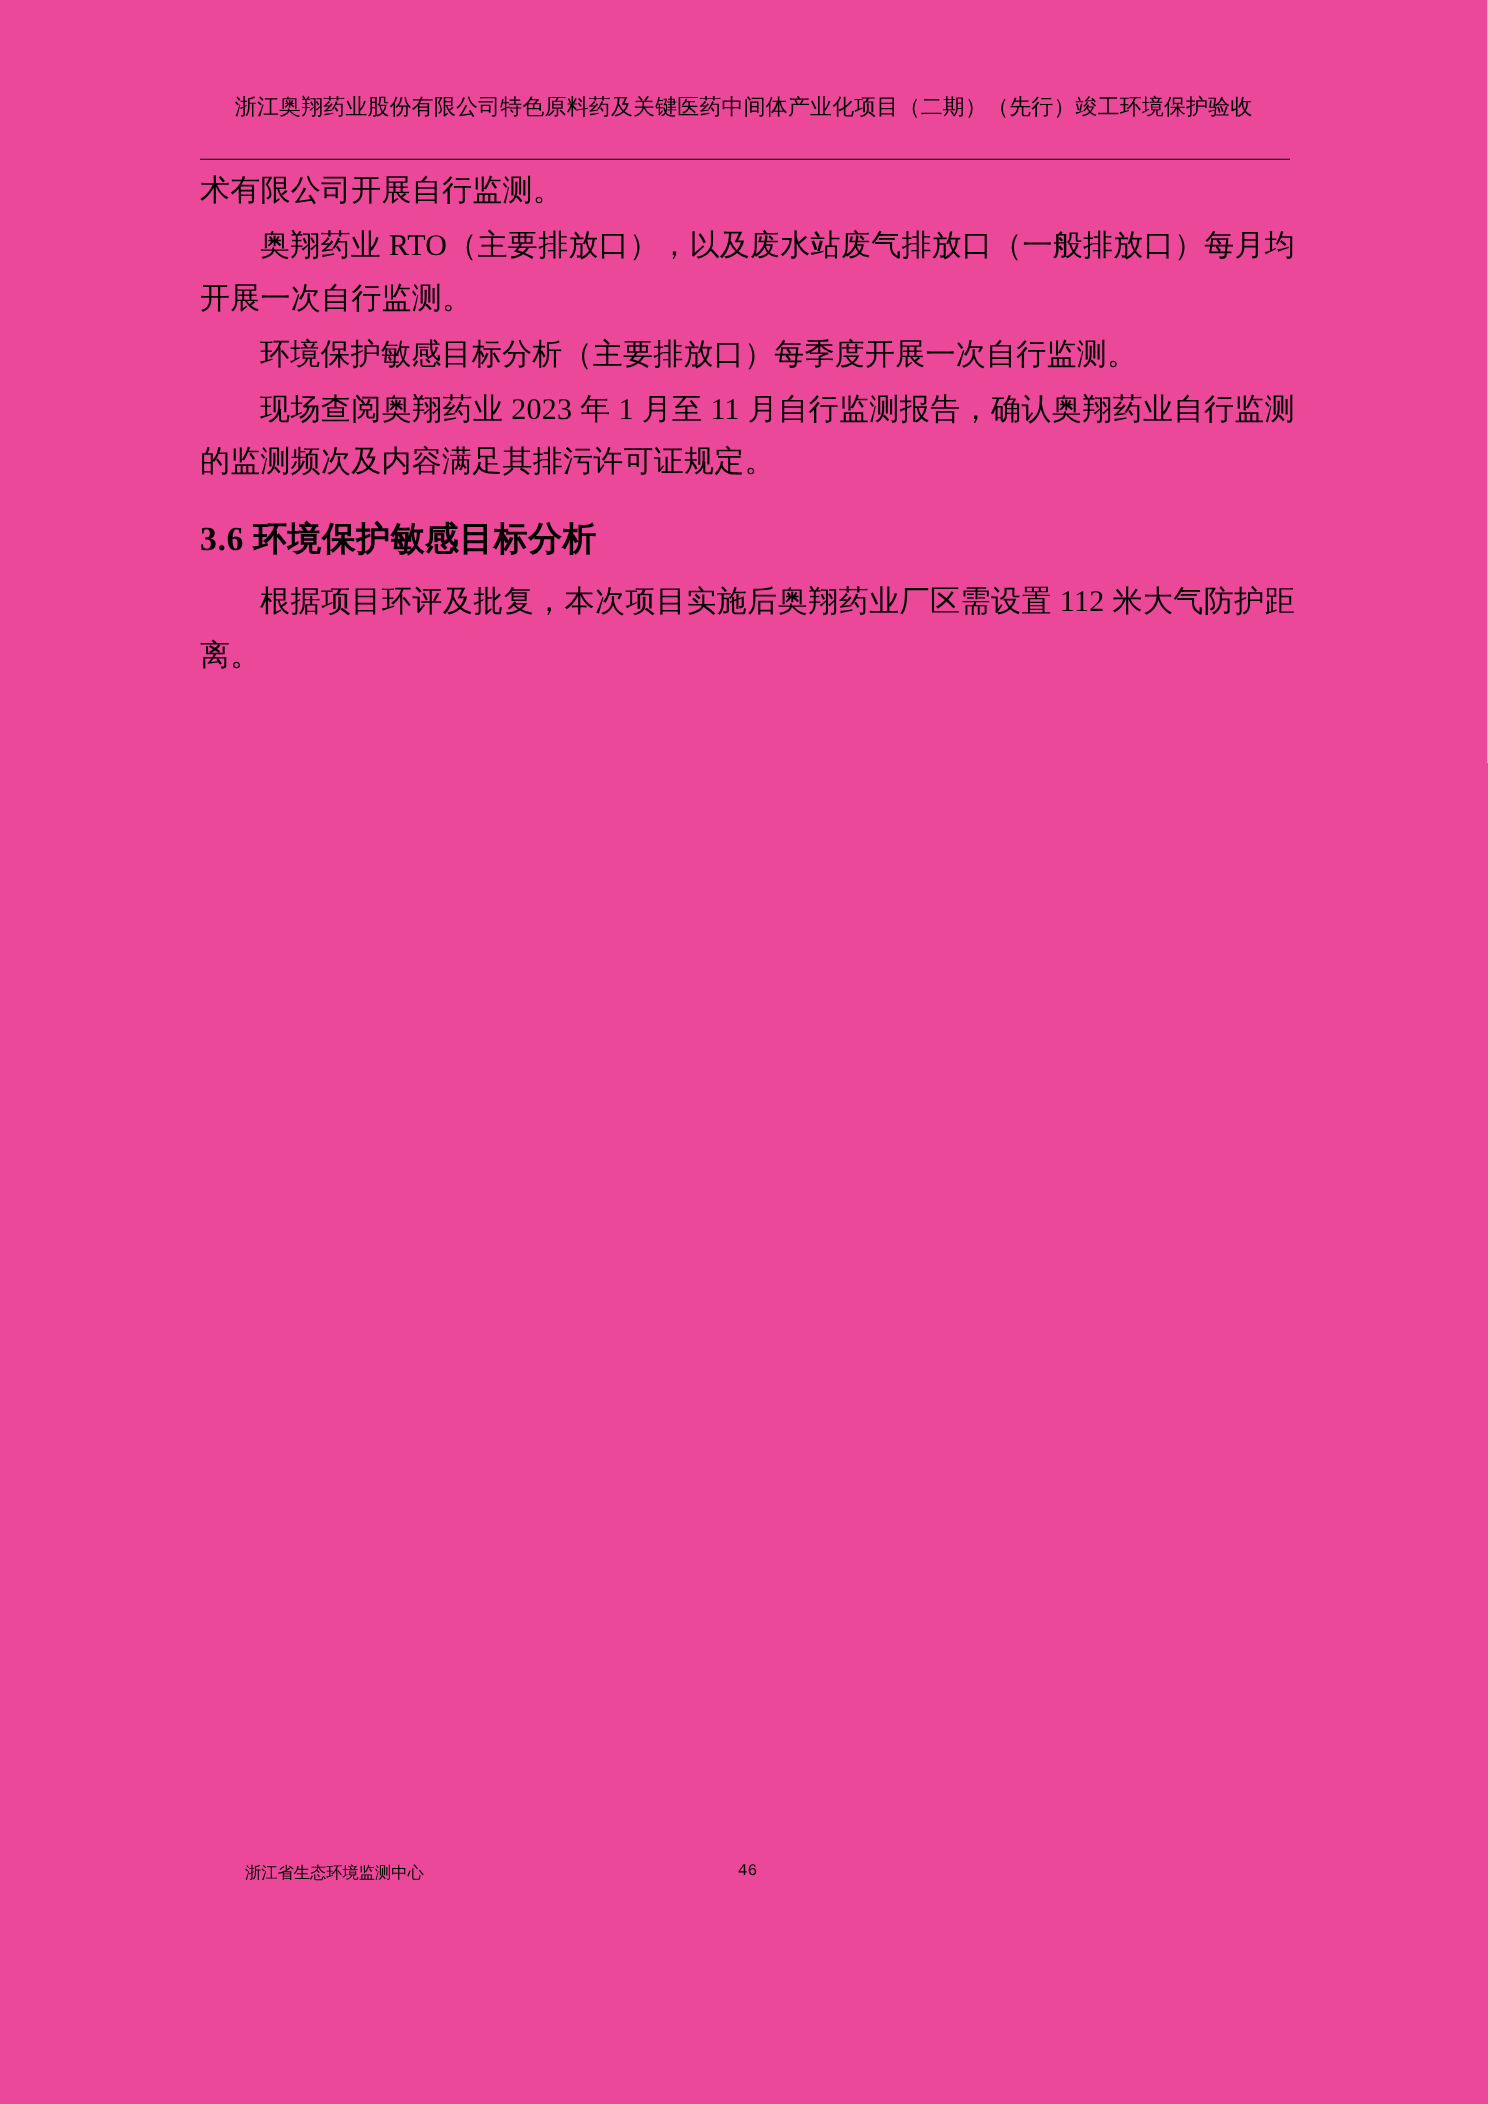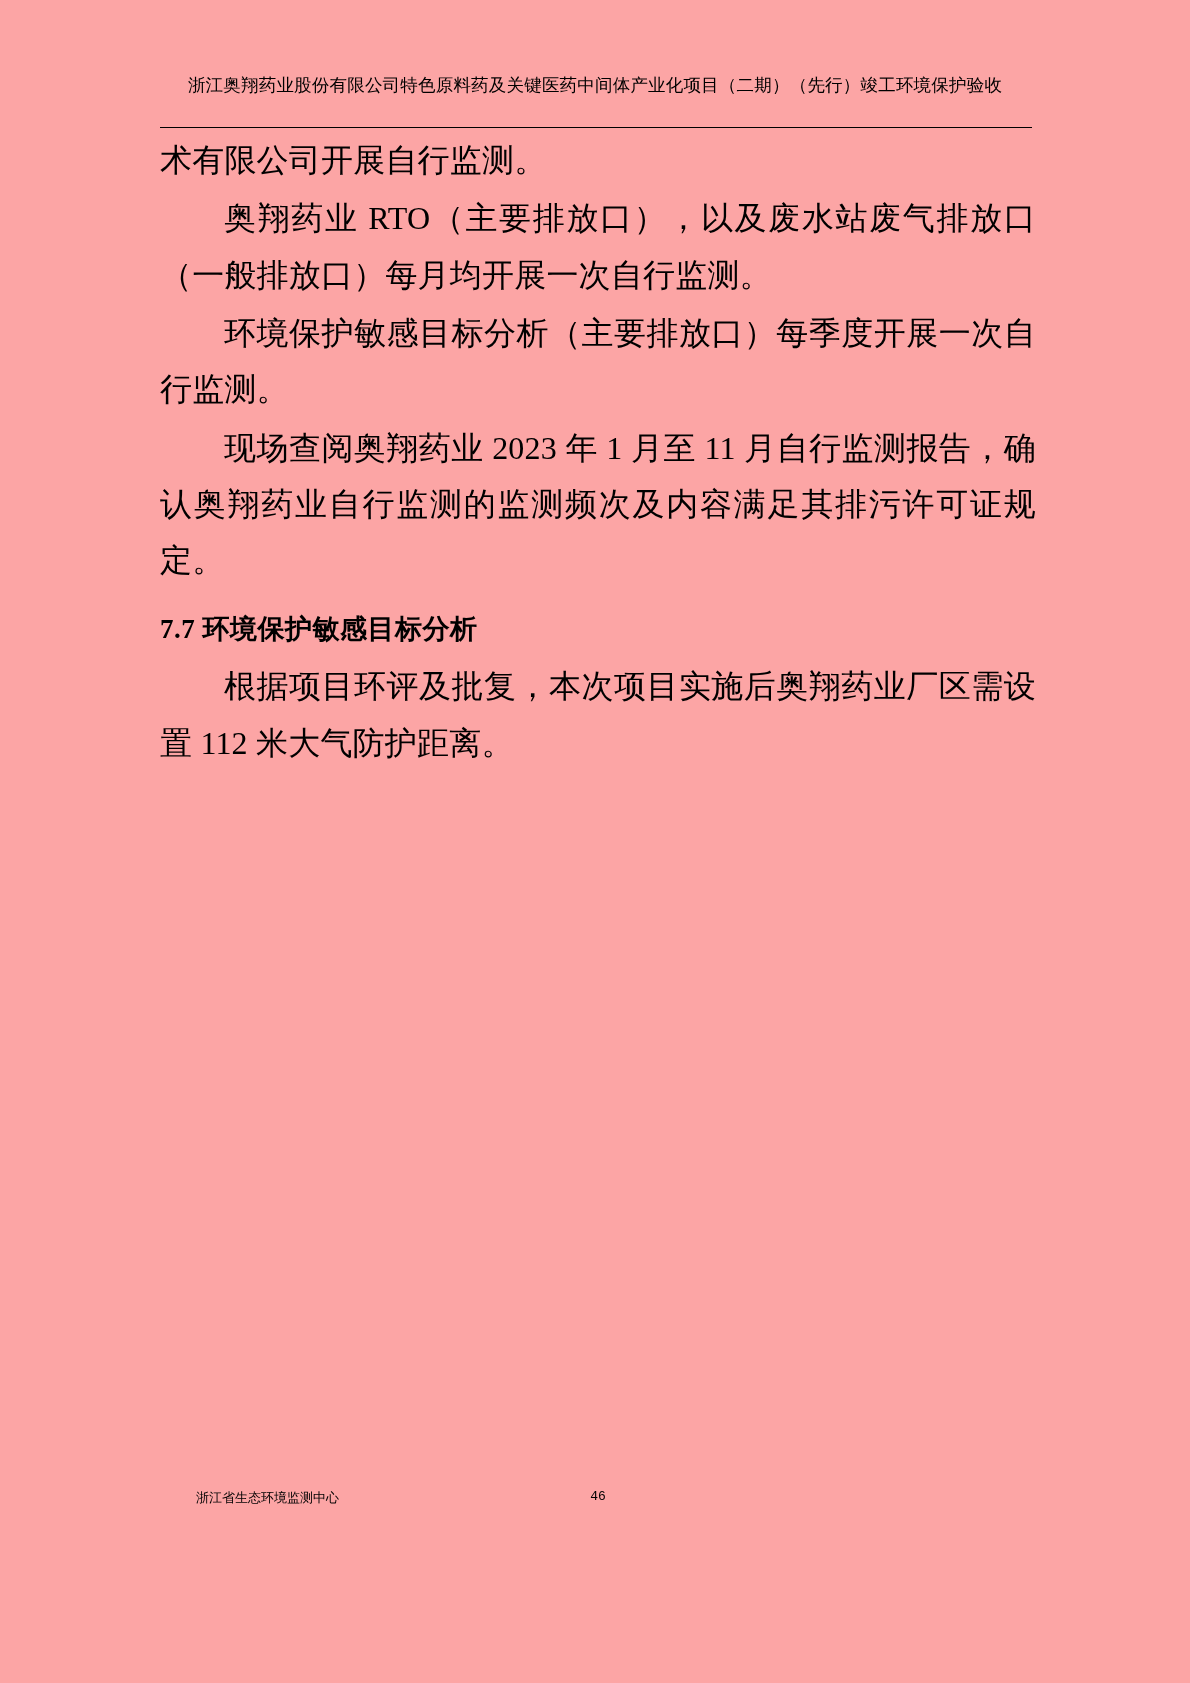--- a/index.html
+++ b/index.html
@@ -9,21 +9,21 @@
   }
   body {
     font-family: "Liberation Serif", "DejaVu Serif", serif;
     color: #000000;
   }
   .page {
     position: relative;
     width: 1190px;
     height: 1683px;
     margin: 0 auto;
-    background: #fca5a5;
+    background: #ec4899;
     box-sizing: border-box;
   }
   .header {
     position: absolute;
     top: 72px;
     left: 160px;
     width: 870px;
     text-align: center;
     font-size: 17.5px;
     line-height: 1.55;
@@ -38,21 +38,21 @@
     border-top: 1.5px solid #000;
   }
   .content {
     position: absolute;
     top: 132px;
     left: 160px;
     width: 876px;
   }
   p.body-text {
     margin: 0 0 2px 0;
-    font-size: 32px;
+    font-size: 24px;
     line-height: 1.76;
     text-align: justify;
     text-justify: inter-ideograph;
     letter-spacing: 0.2px;
   }
   p.indent {
     text-indent: 2em;
   }
   h2.section-title {
     margin: 18px 0 6px 0;
@@ -102,21 +102,21 @@
   <div class="content">
 
     <p class="body-text">术有限公司开展自行监测。</p>
 
     <p class="body-text indent">奥翔药业 RTO（主要排放口），以及废水站废气排放口（一般排放口）每月均开展一次自行监测。</p>
 
     <p class="body-text indent">环境保护敏感目标分析（主要排放口）每季度开展一次自行监测。</p>
 
     <p class="body-text indent">现场查阅奥翔药业 2023 年 1 月至 11 月自行监测报告，确认奥翔药业自行监测的监测频次及内容满足其排污许可证规定。</p>
 
-    <h2 class="section-title">7.7 环境保护敏感目标分析</h2>
+    <h2 class="section-title">3.6 环境保护敏感目标分析</h2>
 
     <p class="body-text indent">根据项目环评及批复，本次项目实施后奥翔药业厂区需设置 112 米大气防护距离。</p>
 
     <div class="spacer-md"></div>
 
 
   </div>
 
   <div class="footer">
     <span class="footer-left">浙江省生态环境监测中心</span>

